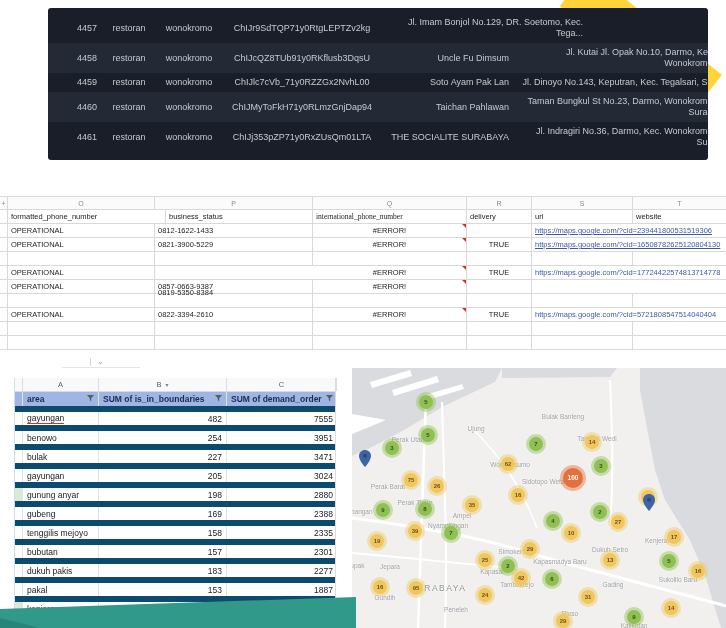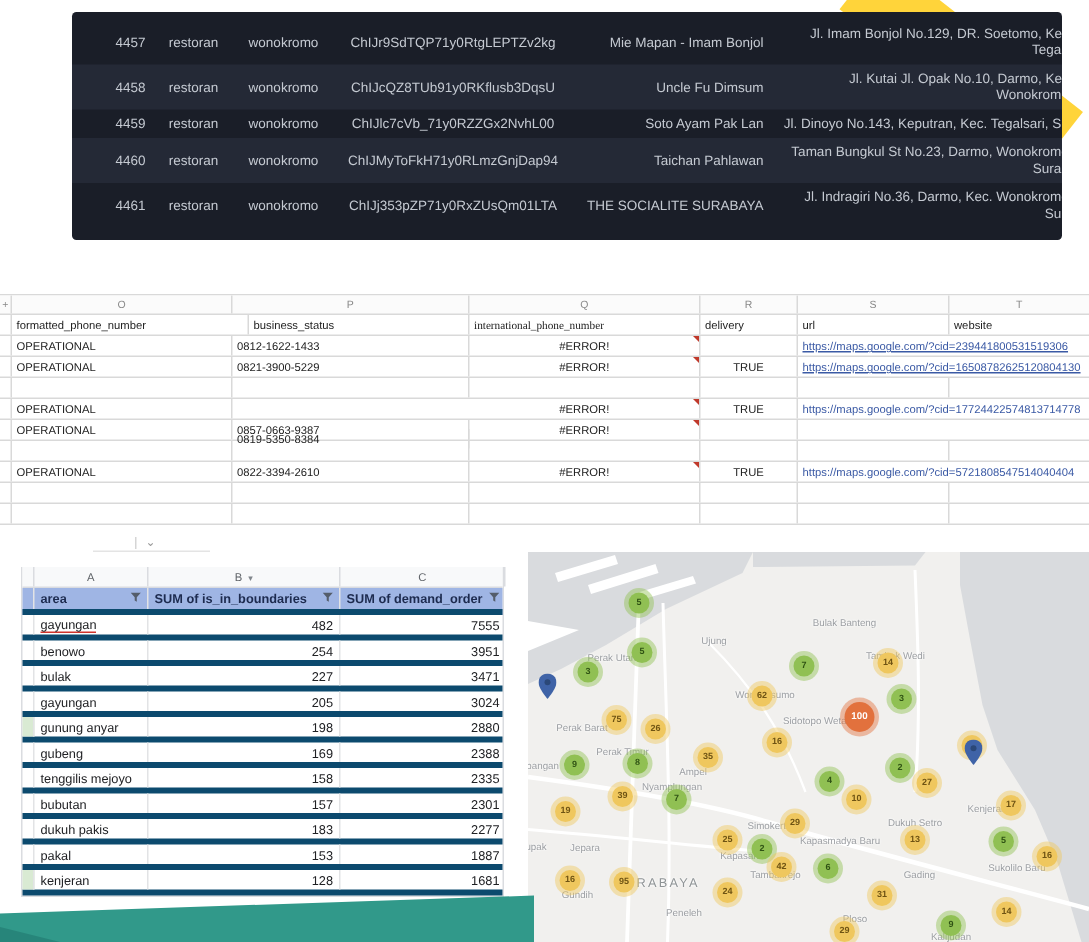--- a/index.html
+++ b/index.html
@@ -43,21 +43,21 @@
 
   
   .toolbar-frag{position:absolute;left:62px;top:356px;width:78px;height:11px;z-index:1;
      border-bottom:1px solid #e4e4e4;display:flex;align-items:center;gap:6px;color:#9a9a9a;}
   .toolbar-frag .vdiv{width:1px;height:8px;background:#d5d5d5;margin-left:28px;}
   .toolbar-frag .chev{font-size:8px;line-height:8px;}
 
   
   .pivot{position:absolute;left:14px;top:378px;width:322px;z-index:1;font-size:8.5px;color:#202124;
      background:#fff;border:1px solid #dadce0;border-top:none;box-sizing:border-box;}
-  .pv-row{display:flex;height:13px;border-bottom:4px solid #0c4a6e;align-items:stretch;}
+  .pv-row{display:flex;height:13px;border-bottom:6px solid #0c4a6e;align-items:stretch;}
   .pv-row.letters{background:#f8f9fa;color:#5f6368;font-size:7.5px;border-bottom:1px solid #dadce0;}
   .pv-row.hdr{height:14px;background:#9FB5E4;font-weight:bold;color:#1d2b4f;}
   .pv-cell{border-right:1px solid #e2e3e5;box-sizing:border-box;display:flex;align-items:center;
      padding:0 4px;overflow:hidden;white-space:nowrap;}
   .pv-row.letters .pv-cell{justify-content:center;border-right:1px solid #dadce0;}
   .pv-sliver{width:8px;flex:none;padding:0;}
   .pv-a{width:76px;flex:none;}
   .pv-b{width:128px;flex:none;}
   .pv-c{width:110px;flex:none;border-right:none;}
   .pv-num{justify-content:flex-end;}
@@ -86,21 +86,20 @@
 
 <div class="yellow-ribbon"></div>
 
 <div class="df-panel">
   <div class="df-rows">
       <div class="df-row">
         <div class="df-cell df-idx">4457</div>
         <div class="df-cell df-type">restoran</div>
         <div class="df-cell df-district">wonokromo</div>
         <div class="df-cell df-place-id">ChIJr9SdTQP71y0RtgLEPTZv2kg</div>
-        <div class="df-cell df-name">Mie Mapan - Imam Bonjol</div>
         <div class="df-cell df-address">Jl. Imam Bonjol No.129, DR. Soetomo, Kec. Tega...</div>
       </div>
       <div class="df-row stripe">
         <div class="df-cell df-idx">4458</div>
         <div class="df-cell df-type">restoran</div>
         <div class="df-cell df-district">wonokromo</div>
         <div class="df-cell df-place-id">ChIJcQZ8TUb91y0RKflusb3DqsU</div>
         <div class="df-cell df-name">Uncle Fu Dimsum</div>
         <div class="df-cell df-address">Jl. Kutai Jl. Opak No.10, Darmo, Kec. Wonokrom...</div>
       </div>

